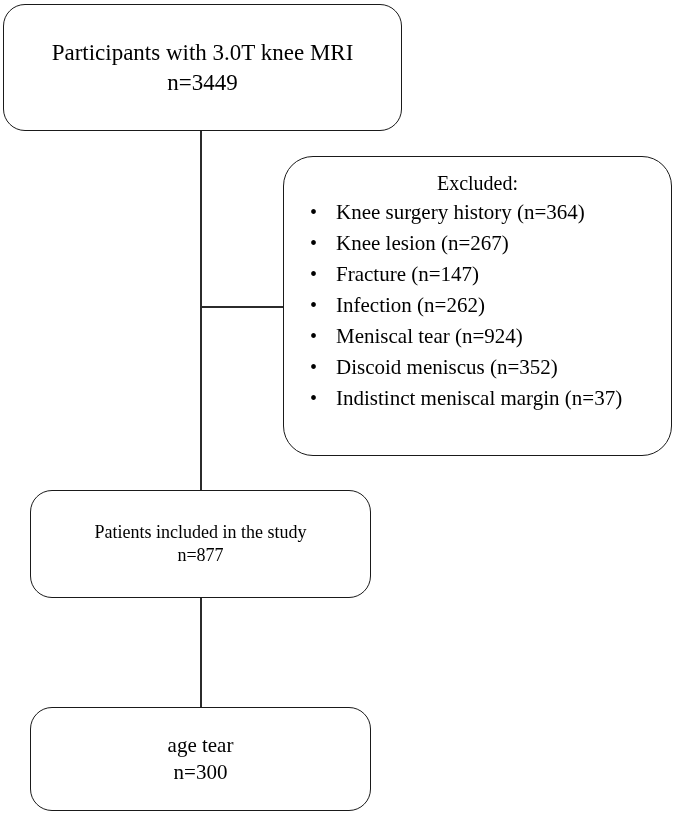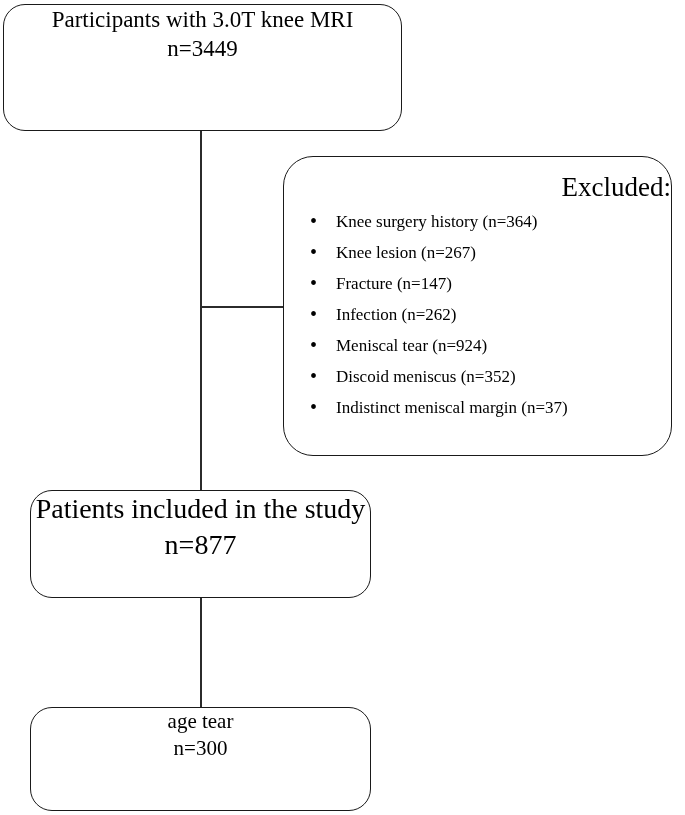--- a/index.html
+++ b/index.html
@@ -28,20 +28,21 @@
   .h-line { height: 2px; }
 
   
   .box {
     position: absolute;
     box-sizing: border-box;
     border: 1.6px solid #1a1a1a;
     background: #ffffff;
     display: flex;
     flex-direction: column;
+    justify-content: center;
     align-items: center;
   }
 
   .box-line {
     display: block;
     text-align: center;
     line-height: 1.28;
     white-space: nowrap;
   }
 
@@ -60,32 +61,32 @@
     left: 283px;
     top: 156px;
     width: 389px;
     height: 300px;
     border-radius: 30px;
     justify-content: flex-start;
     align-items: stretch;
     padding-top: 14px;
   }
   #excluded-title {
-    font-size: 27px;
-    text-align: right;
+    font-size: 20px;
+    text-align: center;
     line-height: 1.25;
     margin-bottom: 1px;
   }
   #excluded-list {
     list-style: none;
     margin: 0;
     padding: 0 0 0 26px;
   }
   #excluded-list li {
-    font-size: 17px;
+    font-size: 21px;
     line-height: 31px;
     position: relative;
     padding-left: 26px;
     white-space: nowrap;
   }
   #excluded-list li::before {
     content: "\2022";
     position: absolute;
     left: 0;
     top: 0;
@@ -94,21 +95,21 @@
   }
 
   
   #box-included {
     left: 30px;
     top: 490px;
     width: 341px;
     height: 108px;
     border-radius: 22px;
   }
-  #box-included .box-line { font-size: 28px; }
+  #box-included .box-line { font-size: 18px; }
 
   
   #box-random {
     left: 30px;
     top: 707px;
     width: 341px;
     height: 104px;
     border-radius: 22px;
   }
   #box-random .box-line { font-size: 21px; }

